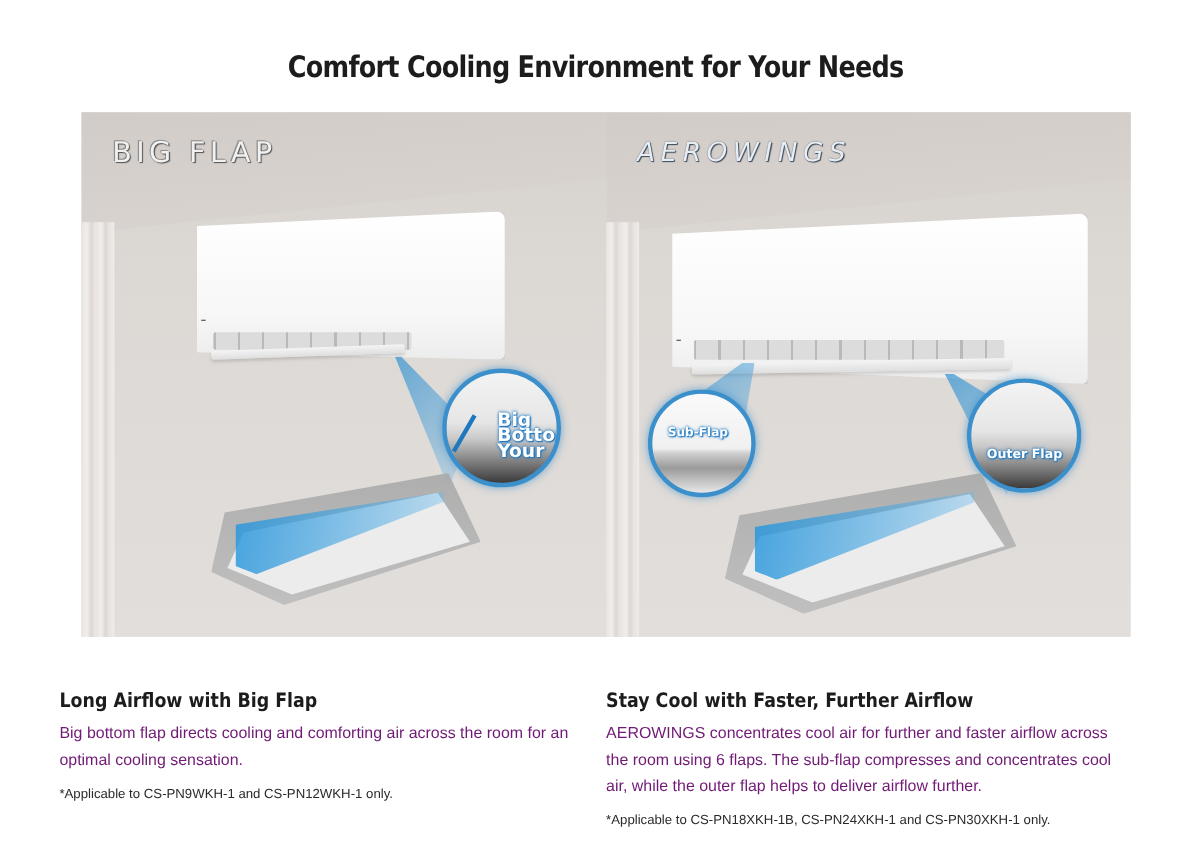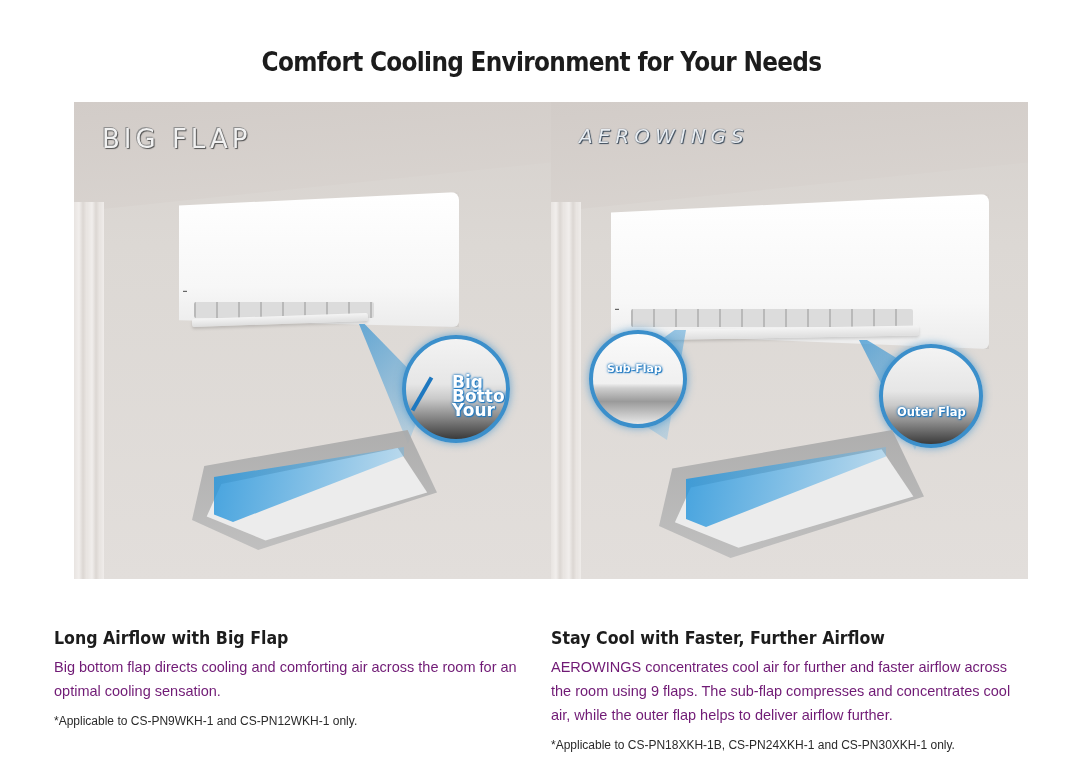--- a/index.html
+++ b/index.html
@@ -4,21 +4,21 @@
 <style>
   html, body { margin: 0; padding: 0; background: #ffffff; }
   body { width: 1091px; height: 778px; position: relative; overflow: hidden; font-family: "Liberation Sans", sans-serif; color: #222; }
   .page-title { position: absolute; left: 0; width: 1083px; top: 28px; text-align: center; font-family: "DejaVu Sans", sans-serif; font-weight: bold; font-size: 27px; letter-spacing: -0.8px; color: #1c1c1c; transform: scaleX(0.86); transform-origin: center; }
   .panel { position: absolute; top: 102px; width: 477px; height: 477px; overflow: hidden; background: linear-gradient(180deg, #d6d1cd 0%, #dcd8d4 30%, #e2dedb 100%); }
   .panel.left { left: 54px; margin-left: 20px; }
   .panel.right { left: 551px; }
   .ceiling { position: absolute; left: 0; top: 0; width: 100%; height: 110px; background: linear-gradient(175deg, #d2ccc8, #dad5d1); clip-path: polygon(0 0, 100% 0, 100% 55%, 0 100%); }
   .curtain { position: absolute; left: 0; top: 100px; width: 30px; height: 380px; background: repeating-linear-gradient(90deg, #e8e4e1 0px, #f1eeec 5px, #dcd7d3 9px, #ebe7e4 13px); }
   .brand-label { position: absolute; left: 28px; top: 22px; font-family: "DejaVu Sans", sans-serif; font-size: 26px; letter-spacing: 4px; color: #f1f1f1; text-shadow: 0 0 1px #444, 1px 1px 1px #555, -1px -1px 0 #999; }
-  .brand-label.aero { font-style: italic; font-size: 20px; letter-spacing: 5px; color: #e8edf2; text-shadow: 0 0 1px #2c3a4a, 1px 1px 1px #3a4a5a; }
+  .brand-label.aero { font-style: italic; font-size: 24px; letter-spacing: 5px; color: #e8edf2; text-shadow: 0 0 1px #2c3a4a, 1px 1px 1px #3a4a5a; }
   .ac-unit { position: absolute; background: linear-gradient(180deg, #ffffff 0%, #f7f7f7 70%, #ececec 100%); border-radius: 4px 8px 6px 4px; box-shadow: 0 4px 10px rgba(0,0,0,0.12); }
   .ac-grille { position: absolute; background: repeating-linear-gradient(90deg, #b9b9b9 0 2px, #dcdcdc 2px 22px); border-radius: 2px; }
   .ac-flap { position: absolute; background: linear-gradient(180deg, #f4f4f4, #dedede); border-radius: 2px; box-shadow: 0 2px 3px rgba(0,0,0,0.15); }
   .ac-logo { position: absolute; font-size: 4px; color: #666; }
   .beam { position: absolute; background: linear-gradient(135deg, rgba(60,150,210,0.75), rgba(120,190,235,0.25)); }
   .magnifier { position: absolute; border-radius: 50%; border: 4px solid #3b8fcb; box-shadow: 0 0 8px rgba(59,143,203,0.7); overflow: hidden; background: linear-gradient(180deg, #f3f3f3 0%, #e6e6e6 45%, #c9c9c9 60%, #3a3a3a 100%); }
   .mag-label { position: absolute; font-family: "DejaVu Sans", sans-serif; font-weight: bold; color: #ffffff; font-size: 17px; line-height: 14px; text-shadow: 0 0 3px #1e78c0, 0 0 2px #1e78c0, 1px 1px 1px #1e78c0; }
   .room { position: absolute; background: linear-gradient(180deg, #a9a9a9, #bcbcbc); clip-path: polygon(5% 30%, 88% 0, 100% 52%, 27% 100%, 0 75%); opacity: 0.9; }
   .room-floor { position: absolute; background: #ececec; clip-path: polygon(12% 45%, 84% 15%, 96% 52%, 30% 92%, 6% 72%); }
   .room-air { position: absolute; background: linear-gradient(100deg, rgba(40,150,220,0.85), rgba(110,190,240,0.35)); clip-path: polygon(0 40%, 100% 0, 100% 12%, 10% 100%, 0 90%); }
@@ -62,33 +62,33 @@
   <div class="curtain"></div>
   <div class="brand-label aero">AEROWINGS</div>
 
   <div class="ac-unit" style="left:60px; top:92px; width:378px; height:155px; clip-path: polygon(0 12%, 100% 0, 100% 100%, 0 90%);">
     <span class="ac-logo" style="left:4px; top:112px;">▬</span>
   </div>
   <div class="ac-grille" style="left:80px; top:207px; width:282px; height:18px;"></div>
   <div class="ac-flap" style="left:78px; top:226px; width:290px; height:10px; transform: rotate(-1deg);"></div>
 
   <div class="beam" style="left:40px; top:228px; width:95px; height:110px; clip-path: polygon(88% 0, 100% 0, 80% 100%, 0 55%);"></div>
-  <div class="magnifier" style="left:38px; top:228px; width:90px; height:90px; background: linear-gradient(180deg, #fafafa 0%, #f0f0f0 55%, #cfcfcf 60%, #9a9a9a 75%, #e8e8e8 100%);">
+  <div class="magnifier" style="left:38px; top:252px; width:90px; height:90px; background: linear-gradient(180deg, #fafafa 0%, #f0f0f0 55%, #cfcfcf 60%, #9a9a9a 75%, #e8e8e8 100%);">
     <div class="mag-label" style="left:14px; top:28px; font-size:11px;">Sub-Flap</div>
   </div>
 
   <div class="beam" style="left:308px; top:238px; width:80px; height:110px; clip-path: polygon(0 0, 10% 0, 100% 40%, 70% 100%);"></div>
   <div class="magnifier" style="left:328px; top:242px; width:96px; height:96px;">
     <div class="mag-label" style="left:14px; top:57px; font-size:11.5px; white-space:nowrap;">Outer Flap</div>
   </div>
 
   <div class="room" style="left:108px; top:328px; width:265px; height:128px;"></div>
   <div class="room-floor" style="left:108px; top:328px; width:265px; height:128px;"></div>
   <div class="room-air" style="left:135px; top:345px; width:200px; height:80px;"></div>
 </div>
 
 <h2 class="card-heading" style="left:54px;">Long Airflow with Big Flap</h2>
 <p class="card-body" style="left:54px; margin:0; width:475px;">Big bottom flap directs cooling and comforting air across the room for an optimal cooling sensation.</p>
 <p class="card-note" style="left:54px; top:714px; margin:0;">*Applicable to CS-PN9WKH-1 and CS-PN12WKH-1 only.</p>
 
 <h2 class="card-heading" style="left:551px;">Stay Cool with Faster, Further Airflow</h2>
-<p class="card-body" style="left:551px; margin:0; width:475px;">AEROWINGS concentrates cool air for further and faster airflow across the room using 9 flaps. The sub-flap compresses and concentrates cool air, while the outer flap helps to deliver airflow further.</p>
+<p class="card-body" style="left:551px; margin:0; width:475px;">AEROWINGS concentrates cool air for further and faster airflow across the room using 6 flaps. The sub-flap compresses and concentrates cool air, while the outer flap helps to deliver airflow further.</p>
 <p class="card-note" style="left:551px; top:738px; margin:0;">*Applicable to CS-PN18XKH-1B, CS-PN24XKH-1 and CS-PN30XKH-1 only.</p>
 
 </body></html>

